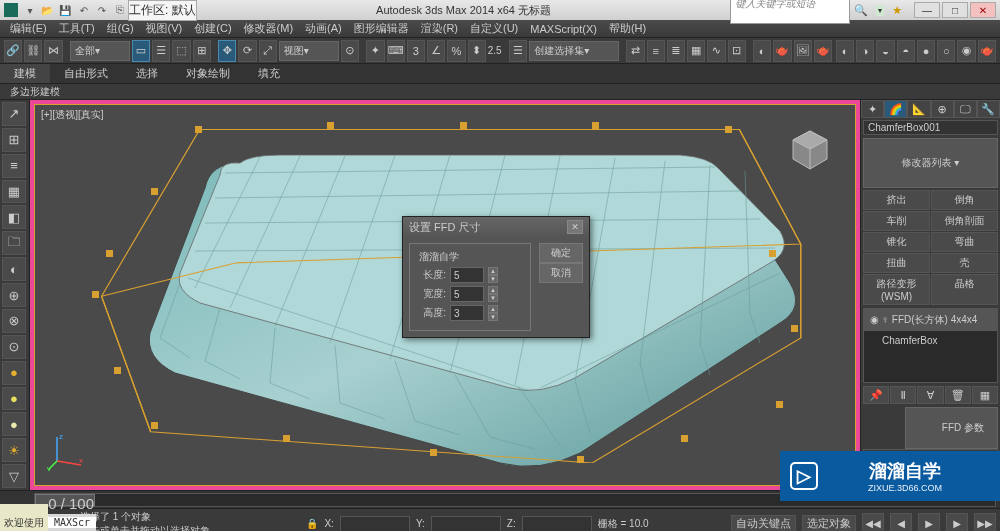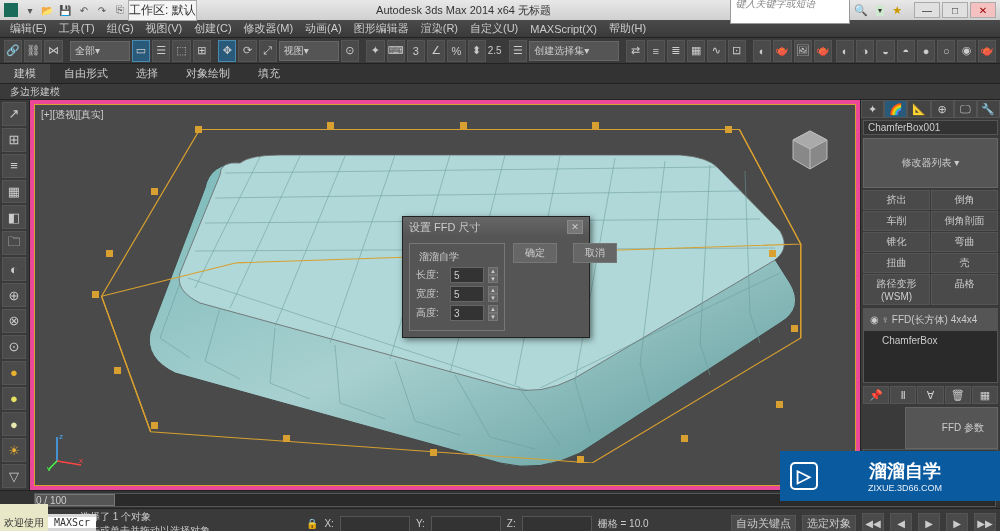--- a/index.html
+++ b/index.html
@@ -65,31 +65,31 @@
 .cmd-param-body { background: #3a3a3a; border: 1px solid #555; padding: 3px 6px; font-size: 10px; }
 
 
 .dialog { position: absolute; top: 216px; left: 402px; width: 188px; background: #555; border: 1px solid #222; box-shadow: 2px 2px 6px rgba(0,0,0,0.5); z-index: 100; }
 .dlg-title { height: 20px; background: linear-gradient(#666,#555); display: flex; align-items: center; padding: 0 6px; font-size: 11px; justify-content: space-between; }
 .dlg-close { width: 16px; height: 14px; background: #777; border: 1px solid #888; display: flex; align-items: center; justify-content: center; font-size: 9px; }
 .dlg-body { padding: 6px; display: flex; gap: 8px; }
 .dlg-group { border: 1px solid #777; padding: 6px; flex: 1; }
 .dlg-group-title { font-size: 10px; margin-top: -12px; background: #555; display: inline-block; padding: 0 3px; }
 .dlg-row { display: flex; align-items: center; margin: 3px 0; gap: 4px; font-size: 10px; }
-.dlg-row label { width: 30px; text-align: left; }
+.dlg-row label { width: 30px; text-align: right; }
 .dlg-spin { width: 34px; height: 16px; background: #333; border: 1px solid #666; color: #ccc; padding: 0 3px; font-size: 10px; }
 .dlg-arrows { display: flex; flex-direction: column; }
 .dlg-arrows span { width: 10px; height: 8px; background: #666; border: 1px solid #777; font-size: 6px; line-height: 6px; text-align: center; }
-.dlg-btncol { display: flex; flex-direction: row; gap: 16px; }
+.dlg-btncol { display: flex; flex-direction: column; gap: 0; }
 .dlg-btn { width: 44px; height: 20px; background: #666; border: 1px solid #777; display: flex; align-items: center; justify-content: center; font-size: 10px; }
 
 
 .timeline { height: 18px; background: #333; display: flex; align-items: center; border-top: 1px solid #222; }
 .time-slider { flex: 1; background: #2a2a2a; height: 14px; margin: 0 4px; position: relative; border: 1px solid #555; }
-.time-handle { position: absolute; left: 0; width: 80px; height: 12px; background: #555; border: 1px solid #777; font-size: 10px; text-align: left; }
+.time-handle { position: absolute; left: 0; width: 60px; height: 12px; background: #555; border: 1px solid #777; font-size: 15px; text-align: right; }
 .status { height: 30px; background: #3a3a3a; display: flex; align-items: center; padding: 0 4px; font-size: 10px; gap: 6px; border-top: 1px solid #222; }
 .coord { width: 70px; height: 16px; background: #333; border: 1px solid #555; padding: 0 3px; }
 .anim-btn { width: 22px; height: 22px; background: #4a4a4a; border: 1px solid #555; display: flex; align-items: center; justify-content: center; }
 .maxscript { position: absolute; bottom: 0; left: 0; height: 17px; display: flex; align-items: center; background: #d8d8d8; color: #333; font-size: 10px; }
 .maxscript .lbl { background: #e8e8c8; padding: 12px 4px; }
 .maxscript .ms { background: #fff; padding: 0 6px; font-family: monospace; }
 
 
 .watermark { position: absolute; right: 0; bottom: 30px; width: 220px; height: 50px; background: #0a5aa0; color: #fff; display: flex; align-items: center; justify-content: center; flex-direction: column; font-size: 18px; font-weight: bold; z-index: 50; }
 .watermark .url { font-size: 9px; font-weight: normal; opacity: 0.9; }

